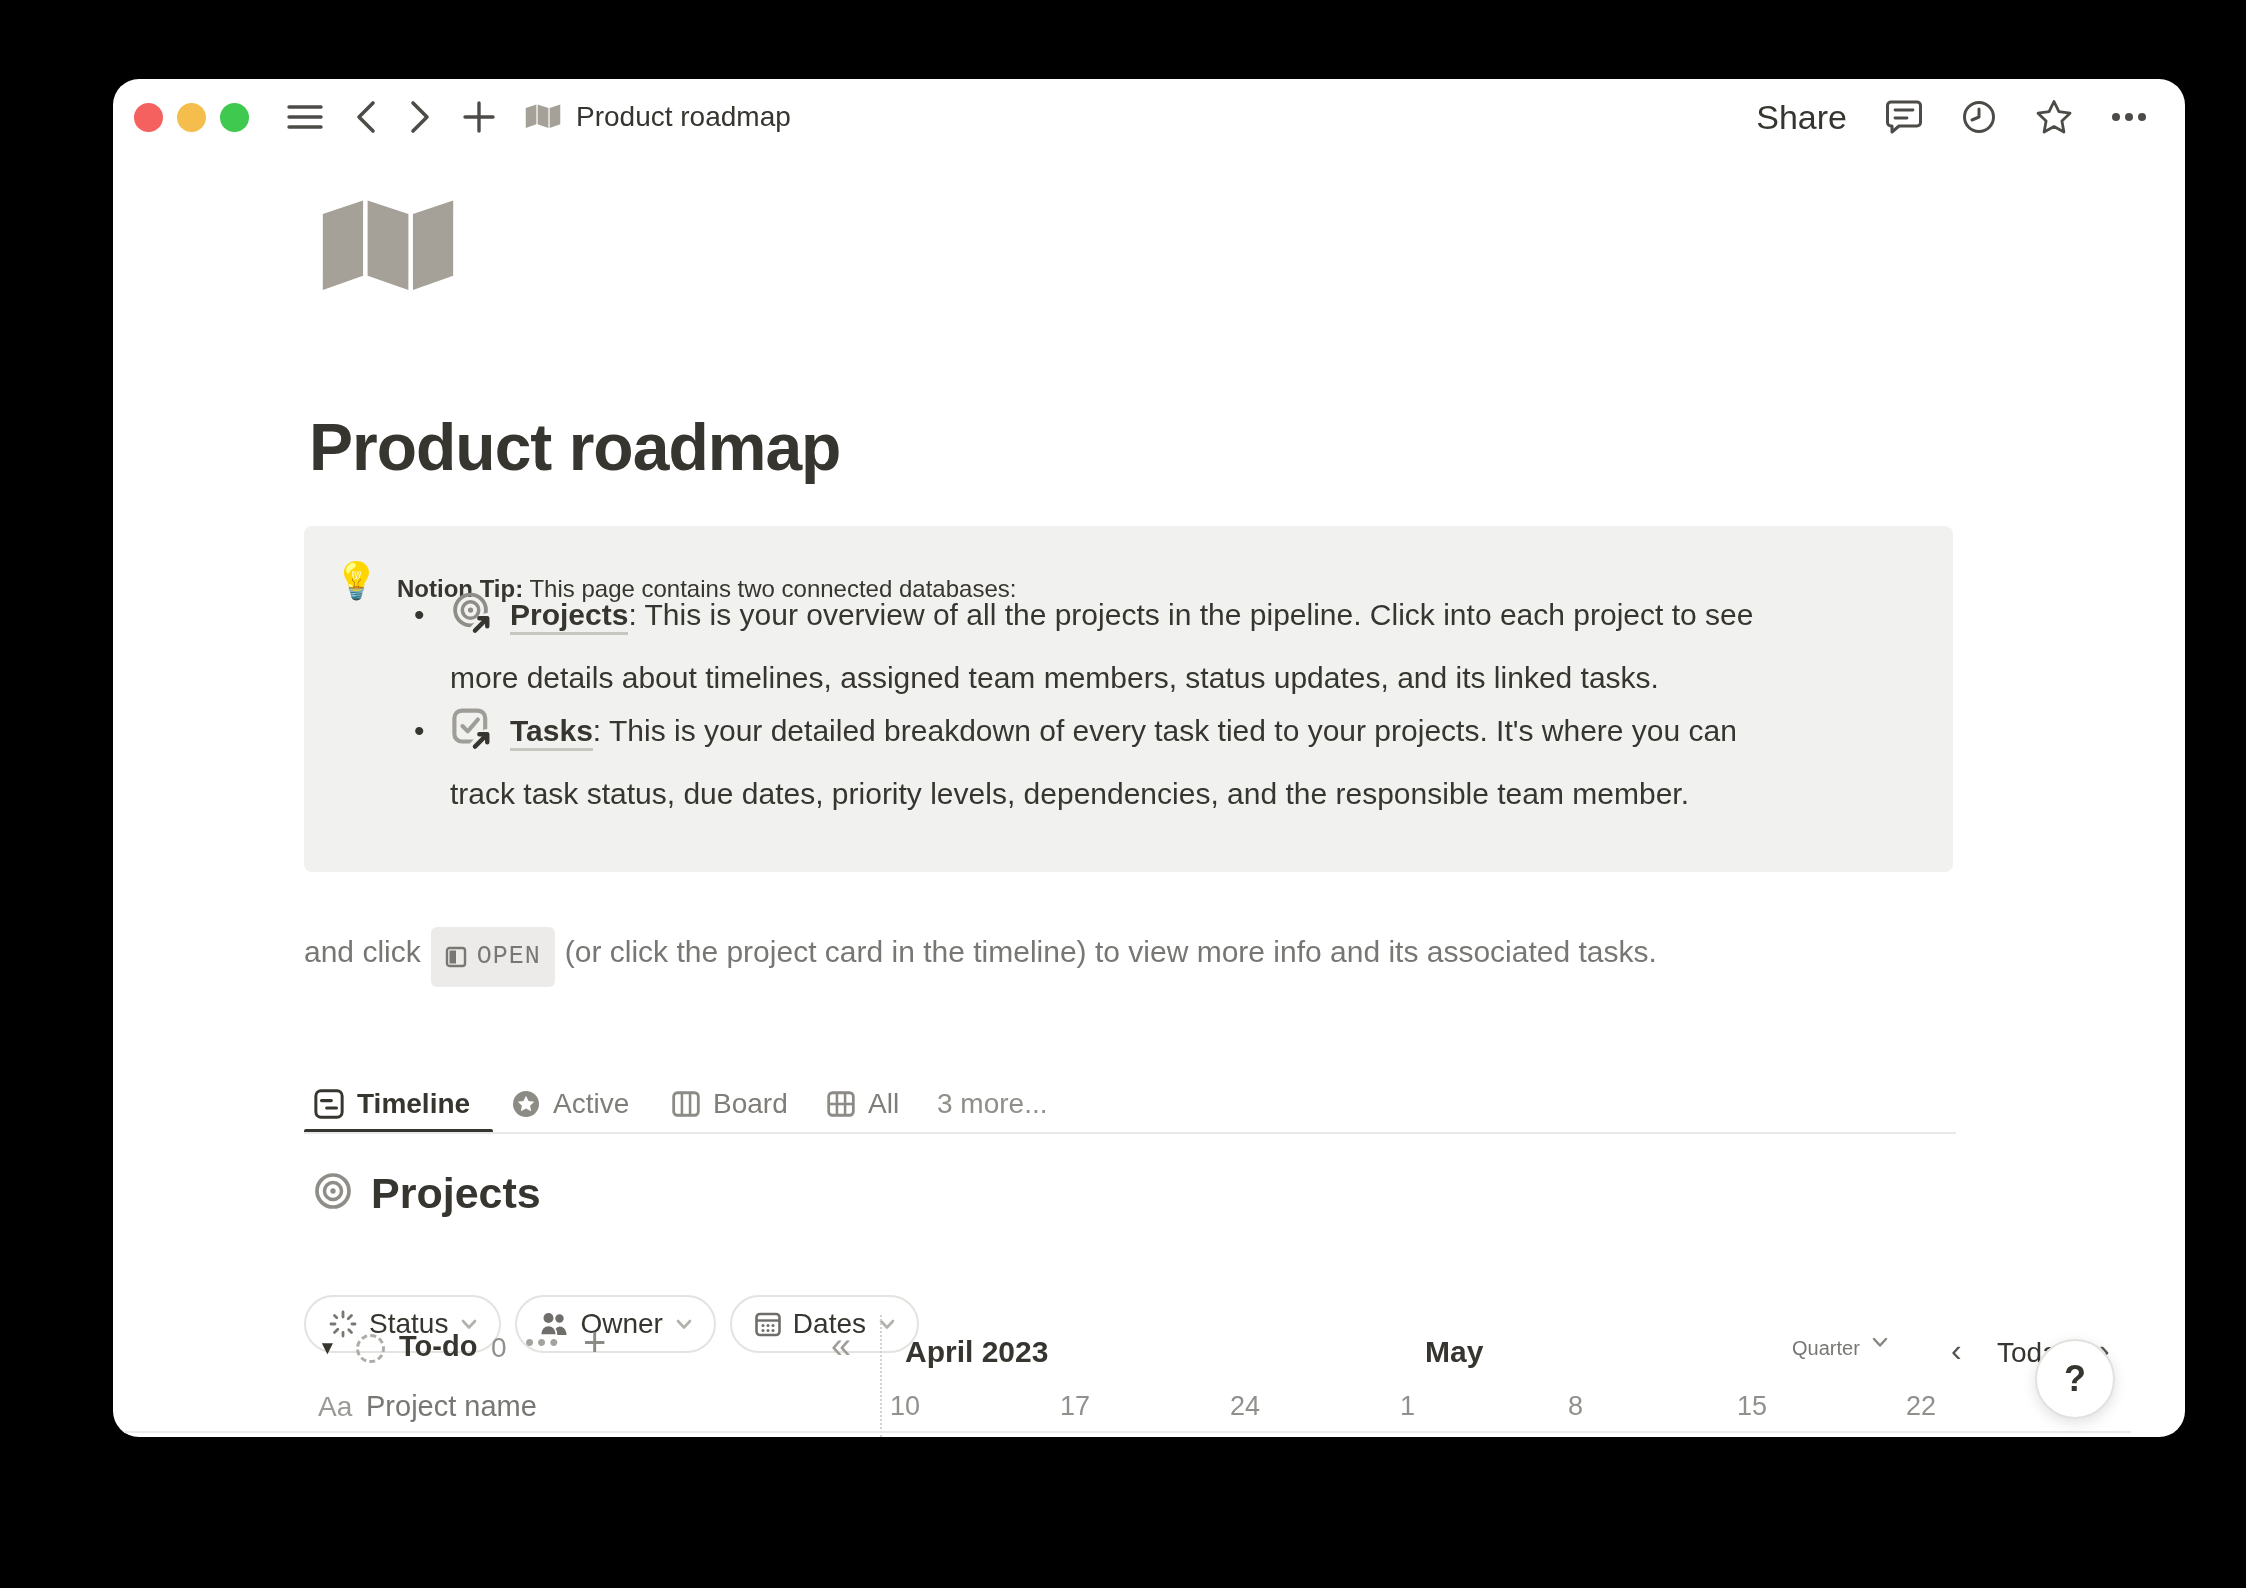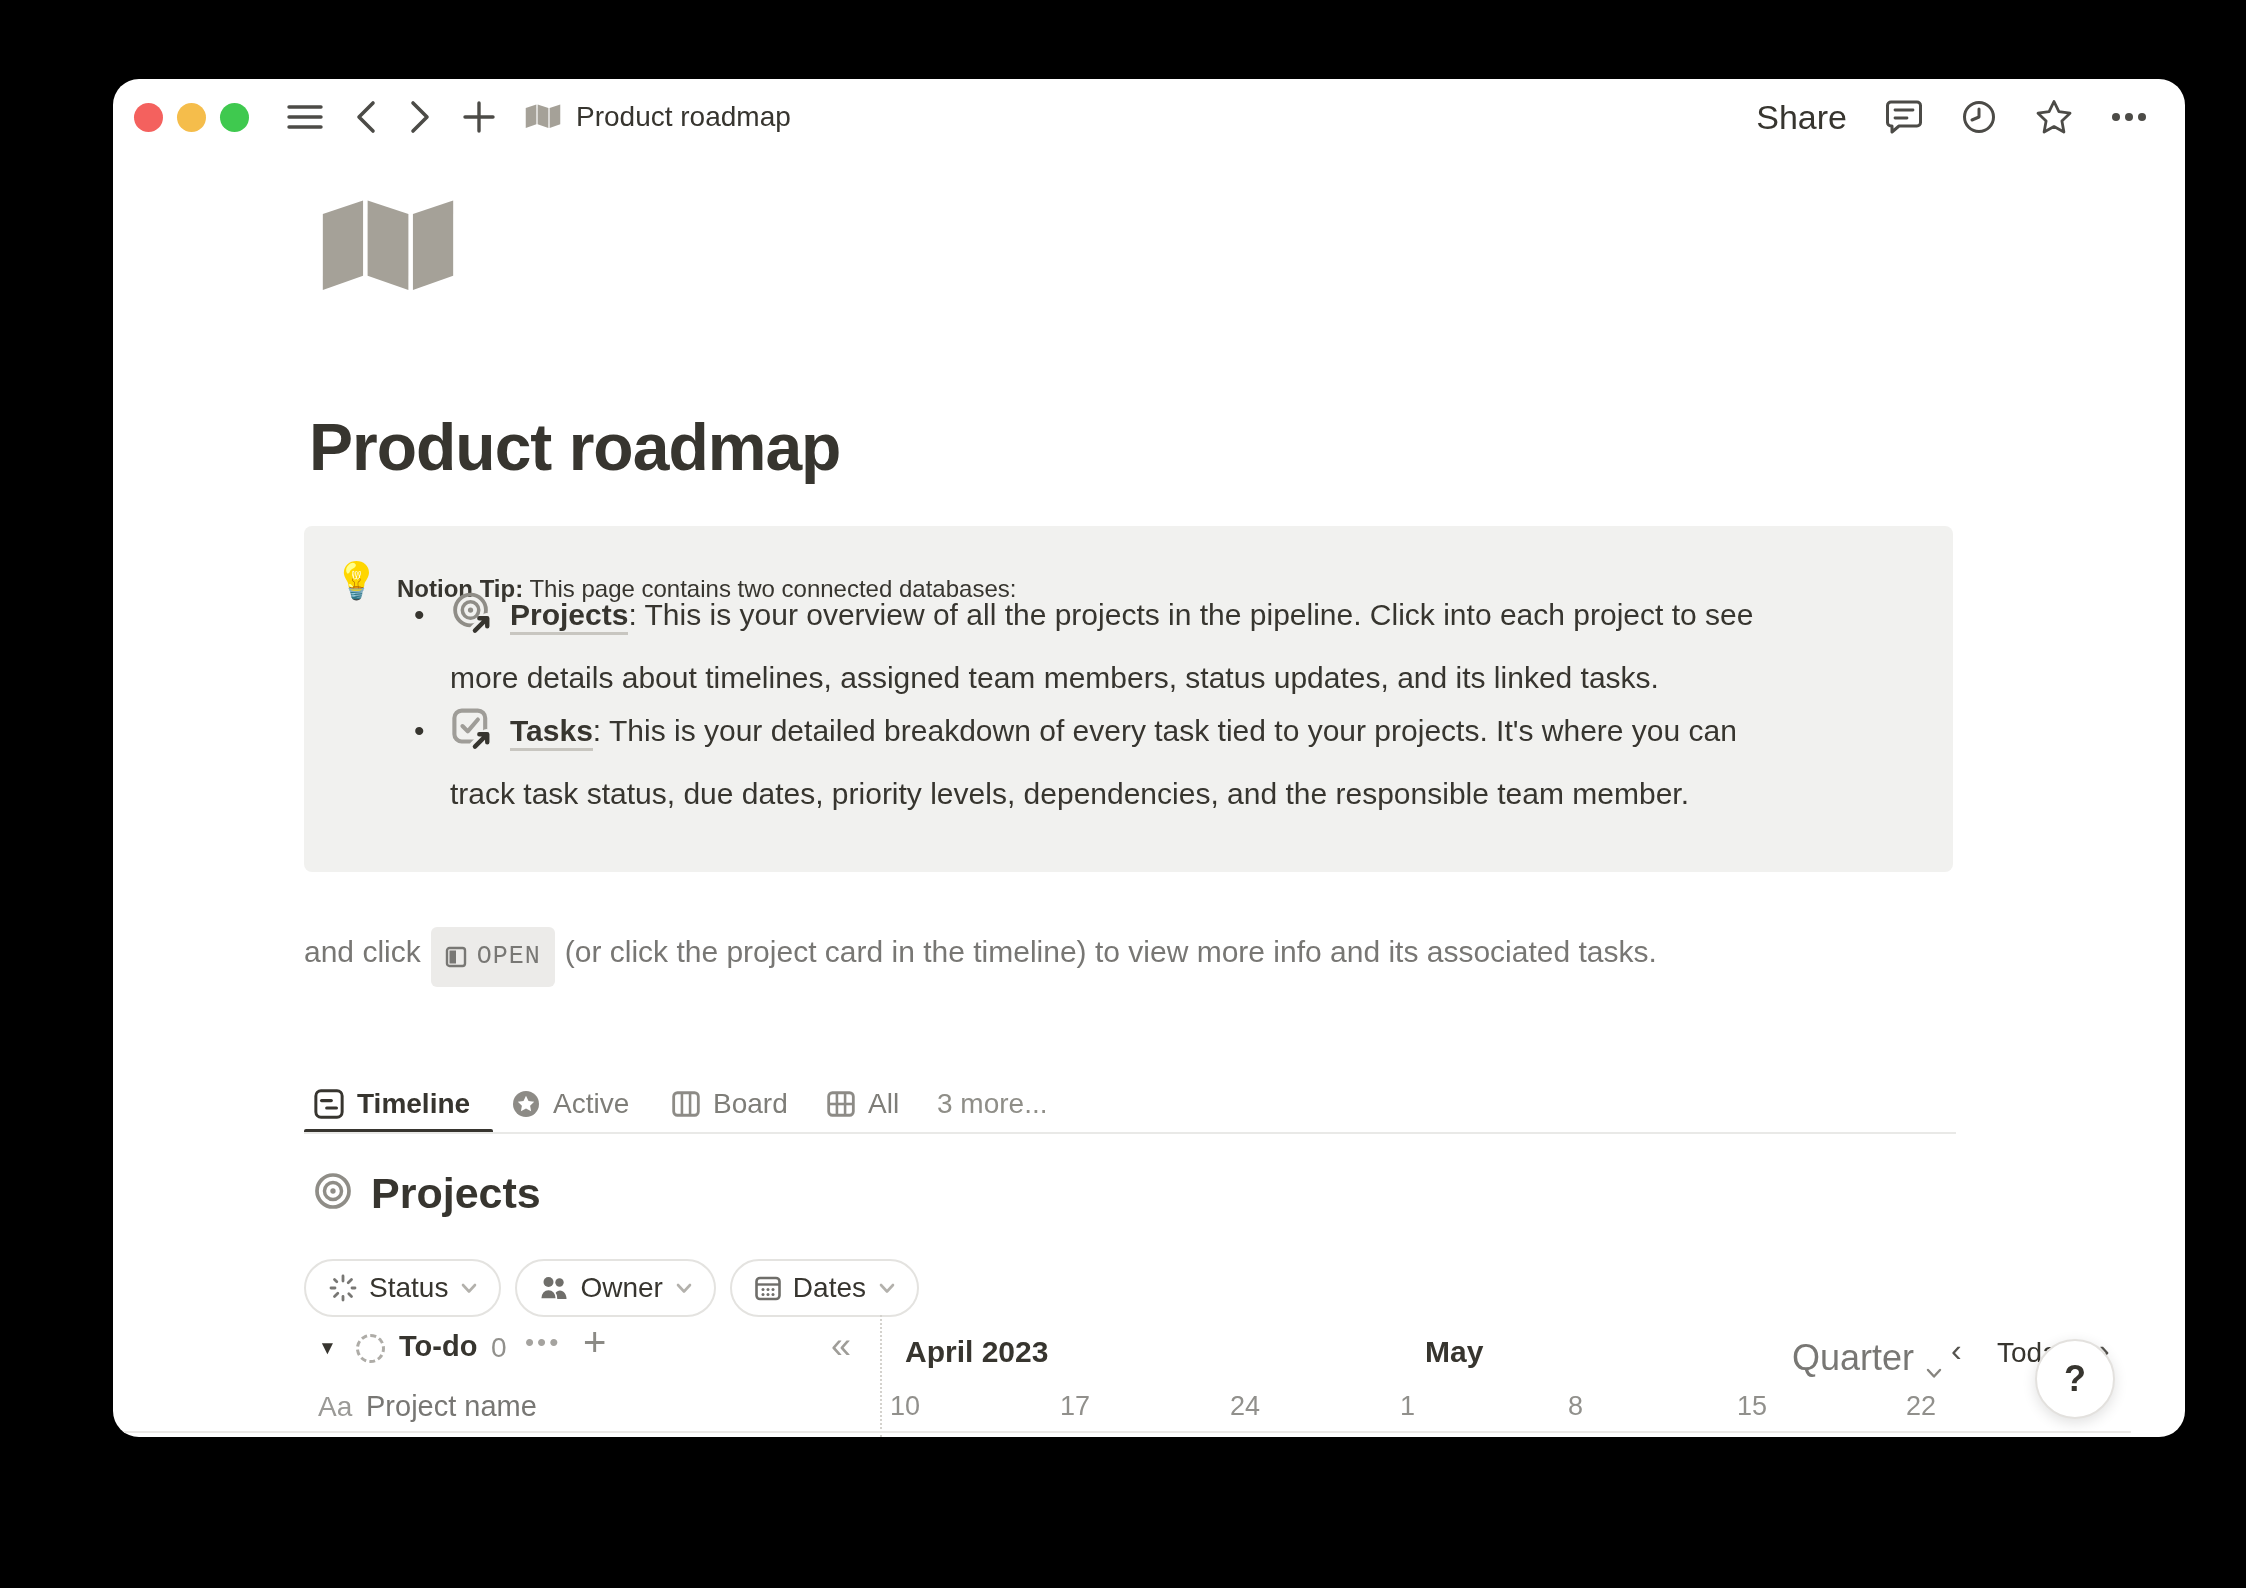--- a/index.html
+++ b/index.html
@@ -50,21 +50,21 @@
   .tabs-divider { position:absolute; left:191px; top:1053px; width:1652px; height:2px; background:#e9e9e7; }
   .tab { position:absolute; top:1000px; height:50px; display:flex; align-items:center; gap:12px;
     font-size:28px; color:#7e7d78; }
   .tab.active { color:#37352f; font-weight:700; }
   .tab-underline { position:absolute; left:191px; top:1050px; width:189px; height:5px;
     background:#37352f; border-radius:2px; }
 
   
   .db-icon { position:absolute; left:200px; top:1092px; }
   .db-title { position:absolute; left:258px; top:1090px; font-size:43px; font-weight:700; }
-  .pills { position:absolute; left:191px; top:1180px; display:flex; gap:14px; }
+  .pills { position:absolute; left:191px; top:1216px; display:flex; gap:14px; }
   .pill { height:58px; border:2px solid #e4e3e0; border-radius:30px; display:flex;
     align-items:center; gap:11px; padding:0 22px; font-size:28px; color:#37352f; background:#fff; }
   .pill .chev { margin-left:2px; }
 
   
   .tl-section { position:absolute; left:0; top:1236px; width:2018px; height:122px; }
   .panel-divider { position:absolute; left:767px; top:0; height:122px;
     border-left:2px dotted #d4d2cd; }
   .tl-bottom-line { position:absolute; left:0; top:116px; width:2018px; height:2px; background:#ebe9e6; }
   .abs { position:absolute; white-space:nowrap; }
@@ -73,21 +73,21 @@
     border-radius:50%; }
   .group-name { left:286px; top:15px; font-size:29px; font-weight:700; }
   .group-count { left:378px; top:17px; font-size:28px; color:#91908c; }
   .group-dots { left:412px; top:12px; font-size:26px; letter-spacing:3px; color:#a5a39f; }
   .group-add { left:470px; top:5px; font-size:40px; font-weight:300; color:#8b8a85; }
   .collapse { left:718px; top:10px; font-size:36px; color:#9f9d98; }
   .month { top:20px; font-size:30px; font-weight:700; color:#37352f; }
   .date { top:76px; font-size:27px; color:#91908c; }
   .prop-type { left:205px; top:76px; font-size:28px; color:#9b9a97; }
   .prop-name { left:253px; top:75px; font-size:29px; color:#787774; }
-  .zoom-sel { left:1679px; top:22px; font-size:36px; color:#787774; display:flex; align-items:flex-end; gap:12px; }
+  .zoom-sel { left:1679px; top:22px; font-size:20px; color:#787774; display:flex; align-items:flex-start; gap:12px; }
   .nav-prev { left:1838px; top:17px; font-size:32px; color:#55534e; }
   .today { left:1884px; top:22px; font-size:28px; color:#37352f; }
   .nav-next { left:1986px; top:17px; font-size:32px; color:#55534e; }
   .help-btn { position:absolute; left:1922px; top:24px; width:80px; height:80px; border-radius:50%;
     background:#fff; border:2px solid #e3e1de; box-shadow:0 4px 14px rgba(0,0,0,.12);
     display:flex; align-items:center; justify-content:center; font-size:36px; font-weight:700;
     color:#37352f; z-index:5; }
 </style>
 </head>
 <body>

